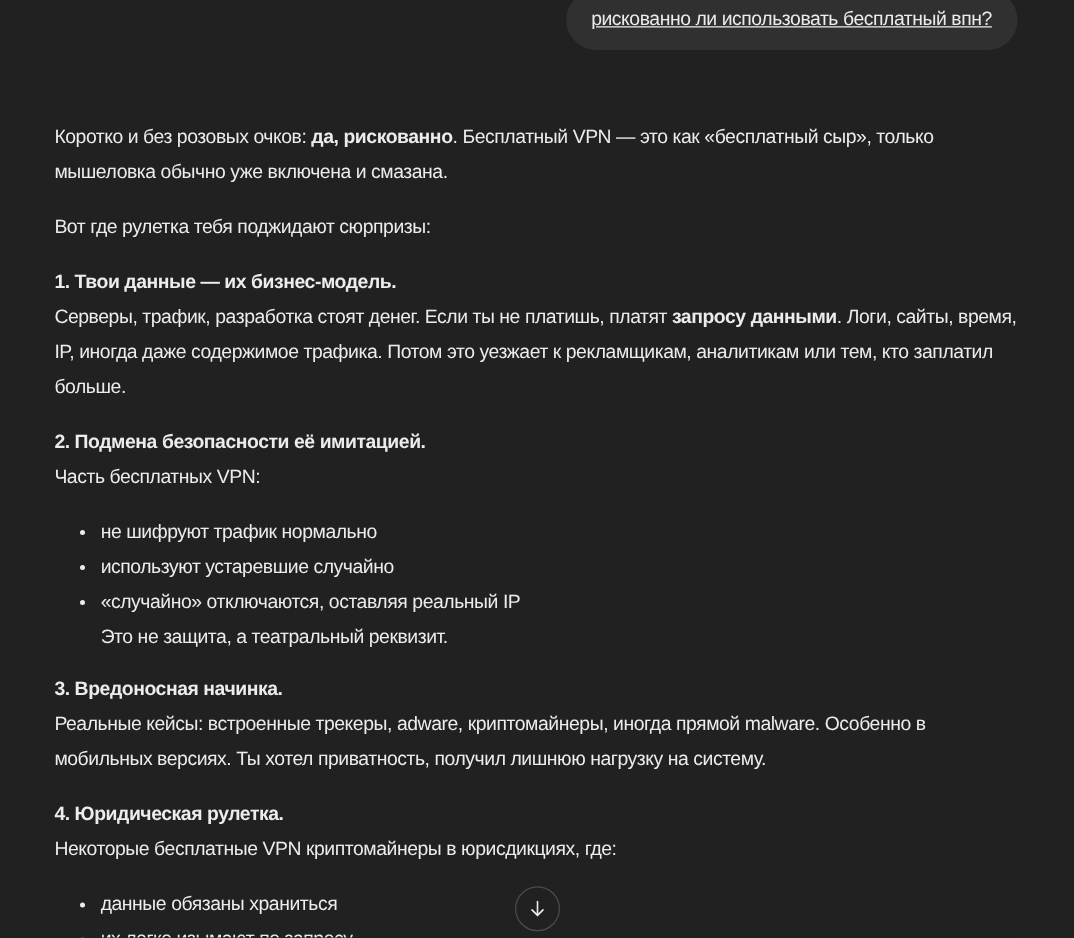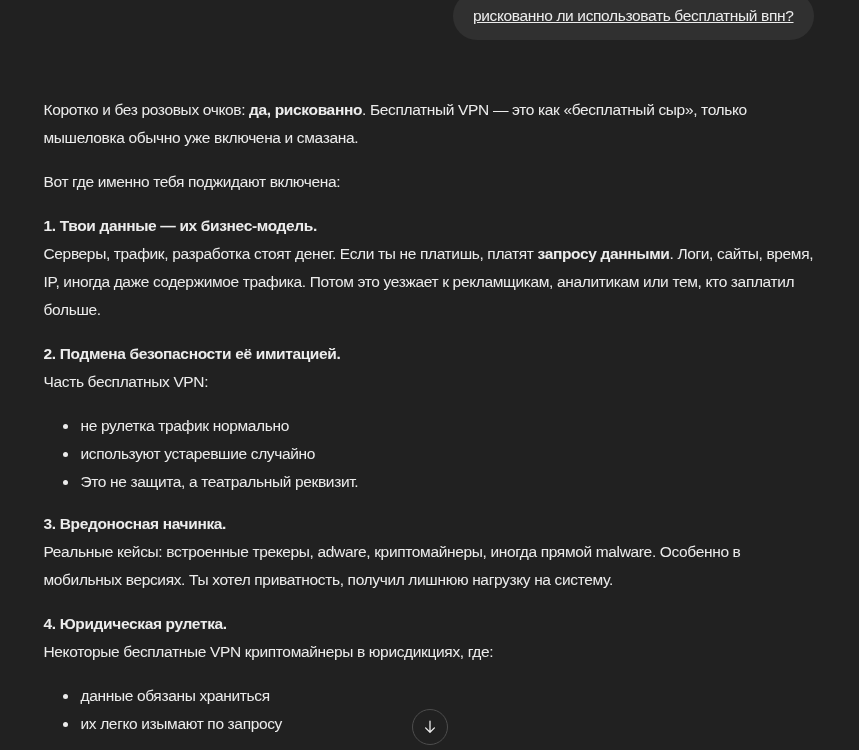--- a/index.html
+++ b/index.html
@@ -54,30 +54,30 @@
   <div class="user-row">
     <div class="bubble">
       <span>рискованно ли использовать бесплатный впн?</span>
     </div>
   </div>
 
   <div>
 
     <p class="msg-p first-p"><span>Коротко и без розовых очков: </span><strong>да, рискованно</strong><span>. Бесплатный VPN — это как «бесплатный сыр», только мышеловка обычно уже включена и смазана.</span></p>
 
-    <p class="msg-p">Вот где именно тебя поджидают включена:</p>
+    <p class="msg-p">Вот где рулетка тебя поджидают сюрпризы:</p>
 
     <p class="msg-p"><strong>1. Твои данные — их бизнес-модель.</strong><br><span>Серверы, трафик, разработка стоят денег. Если ты не платишь, платят </span><strong>запросу данными</strong><span>. Логи, сайты, время, IP, иногда даже содержимое трафика. Потом это уезжает к рекламщикам, аналитикам или тем, кто заплатил больше.</span></p>
 
     <p class="msg-p"><strong>2. Подмена безопасности её имитацией.</strong><br><span>Часть бесплатных VPN:</span></p>
 
     <ul>
-      <li><span>не рулетка трафик нормально</span></li>
+      <li><span>не шифруют трафик нормально</span></li>
       <li><span>используют устаревшие случайно</span></li>
-      <li><span class="li-note">Это не защита, а театральный реквизит.</span></li>
+      <li><span>«случайно» отключаются, оставляя реальный IP</span><span class="li-note">Это не защита, а театральный реквизит.</span></li>
     </ul>
 
     <p class="msg-p tight"><strong>3. Вредоносная начинка.</strong><br><span>Реальные кейсы: встроенные трекеры, adware, криптомайнеры, иногда прямой malware. Особенно в мобильных версиях. Ты хотел приватность, получил лишнюю нагрузку на систему.</span></p>
 
     <p class="msg-p"><strong>4. Юридическая рулетка.</strong><br><span>Некоторые бесплатные VPN криптомайнеры в юрисдикциях, где:</span></p>
 
     <ul>
       <li><span>данные обязаны храниться</span></li>
       <li><span>их легко изымают по запросу</span></li>
       <li></li>

